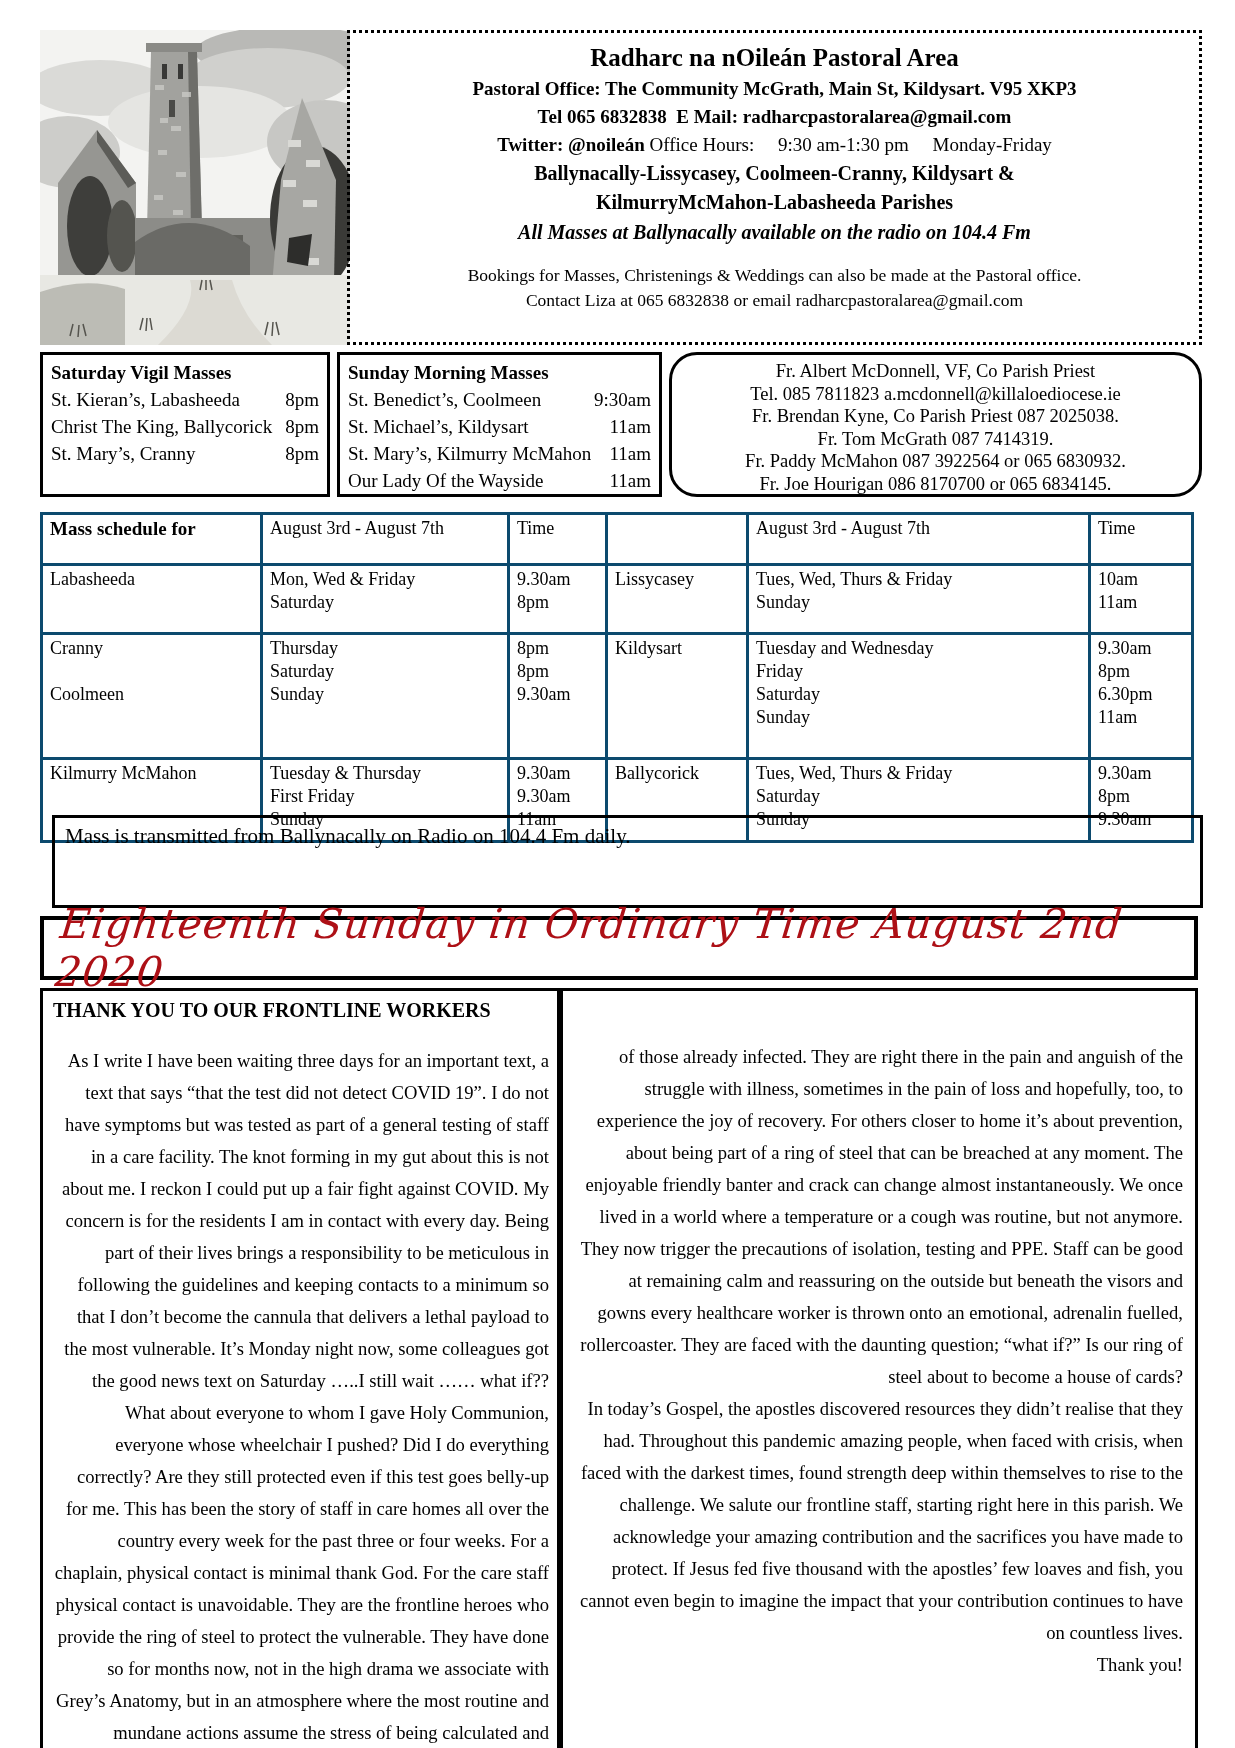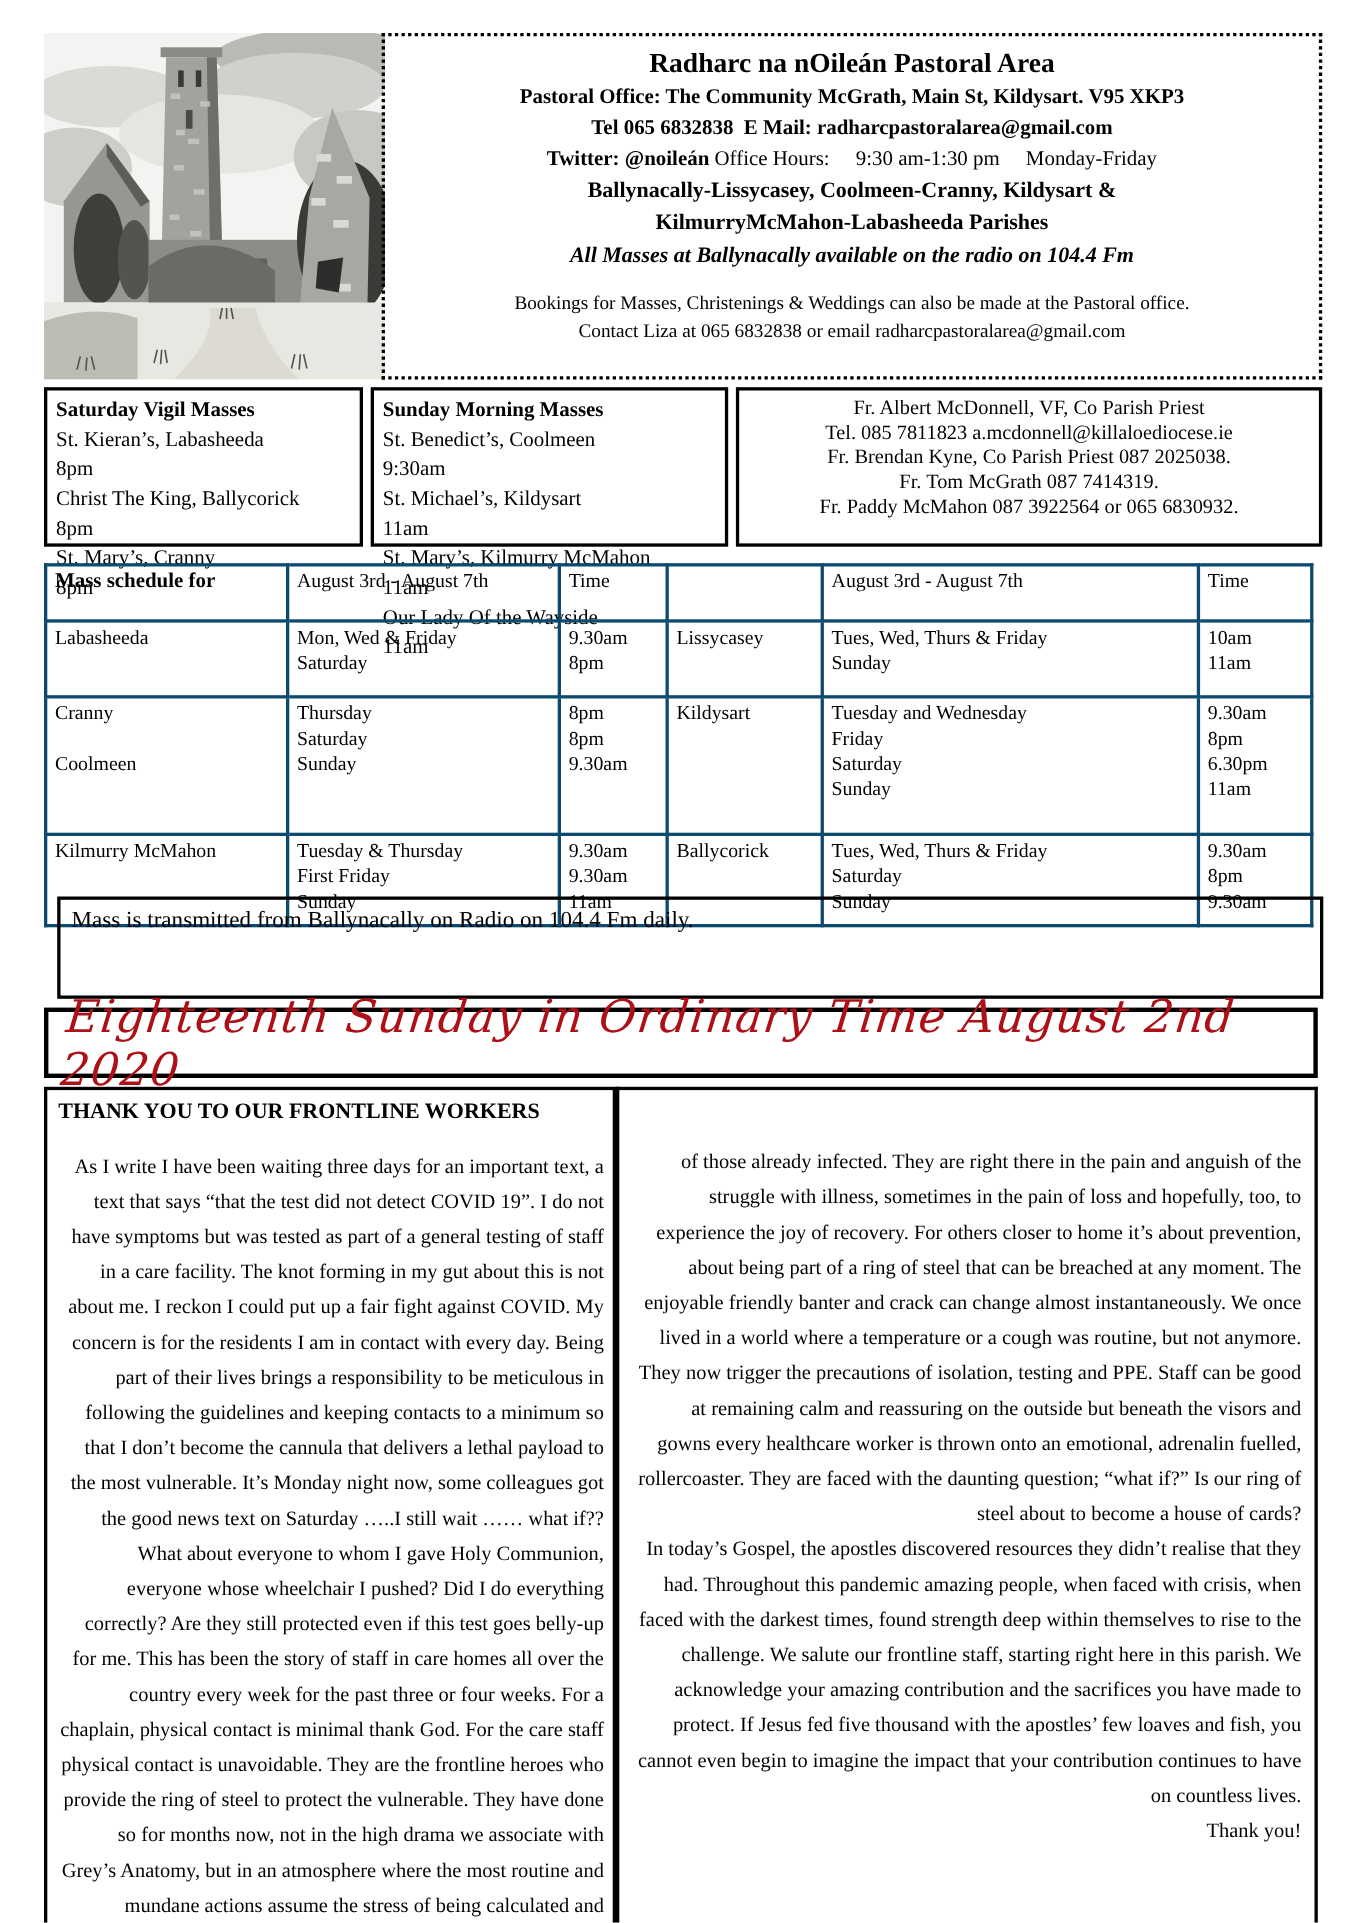--- a/index.html
+++ b/index.html
@@ -22,23 +22,23 @@
   .hb-parish{font-size:20px;font-weight:bold;line-height:29px;}
   .hb-radio{font-size:20px;font-weight:bold;font-style:italic;line-height:30px;}
   .hb-book{font-size:17.5px;line-height:25px;text-align:center;}
   .hb-gap{height:16px;}
 
   
   .box{position:absolute;top:352px;height:145px;border:3px solid #000;box-sizing:border-box;
        padding:4px 8px;font-size:19px;}
   .box1{left:40px;width:290px;}
   .box2{left:337px;width:325px;}
-  .box3{left:669px;width:533px;text-align:center;padding:5px 6px;}
+  .box3{left:669px;width:533px;text-align:center;padding:5px 6px;border-radius:28px;}
   .box-title{font-weight:bold;line-height:27px;}
-  .mass-row{display:flex;justify-content:space-between;line-height:27px;flex-direction:column;}
+  .mass-row{display:flex;justify-content:space-between;line-height:27px;}
   .priest-line{line-height:22.5px;font-size:18.5px;}
 
   
   .sched{position:absolute;left:40px;top:512px;border-collapse:collapse;table-layout:fixed;}
   .sched td{border:3px solid #0c4a6e;vertical-align:top;padding:2px 7px;font-size:18px;line-height:23px;}
   .sched td.hd1{font-weight:bold;font-size:19px;}
   .sched .preline{white-space:pre-line;}
 
   
   .notice{position:absolute;left:52px;top:815px;width:1151px;height:93px;border:3px solid #000;
@@ -177,20 +177,21 @@
         <span>11am</span>
       </div>
   </div>
 
   <div class="box box3">
     <div class="priest-line">Fr. Albert McDonnell, VF, Co Parish Priest</div>
     <div class="priest-line">Tel. 085 7811823 a.mcdonnell@killaloediocese.ie</div>
     <div class="priest-line">Fr. Brendan Kyne, Co Parish Priest 087 2025038.</div>
     <div class="priest-line">Fr. Tom McGrath 087 7414319.</div>
     <div class="priest-line">Fr. Paddy McMahon 087 3922564 or 065 6830932.</div>
+    <div class="priest-line">Fr. Joe Hourigan 086 8170700 or 065 6834145.</div>
   </div>
 
   <table class="sched">
     <colgroup>
       <col style="width:220px">
         <col style="width:247px">
         <col style="width:98px">
       <col style="width:141px">
         <col style="width:342px">
         <col style="width:103px">

